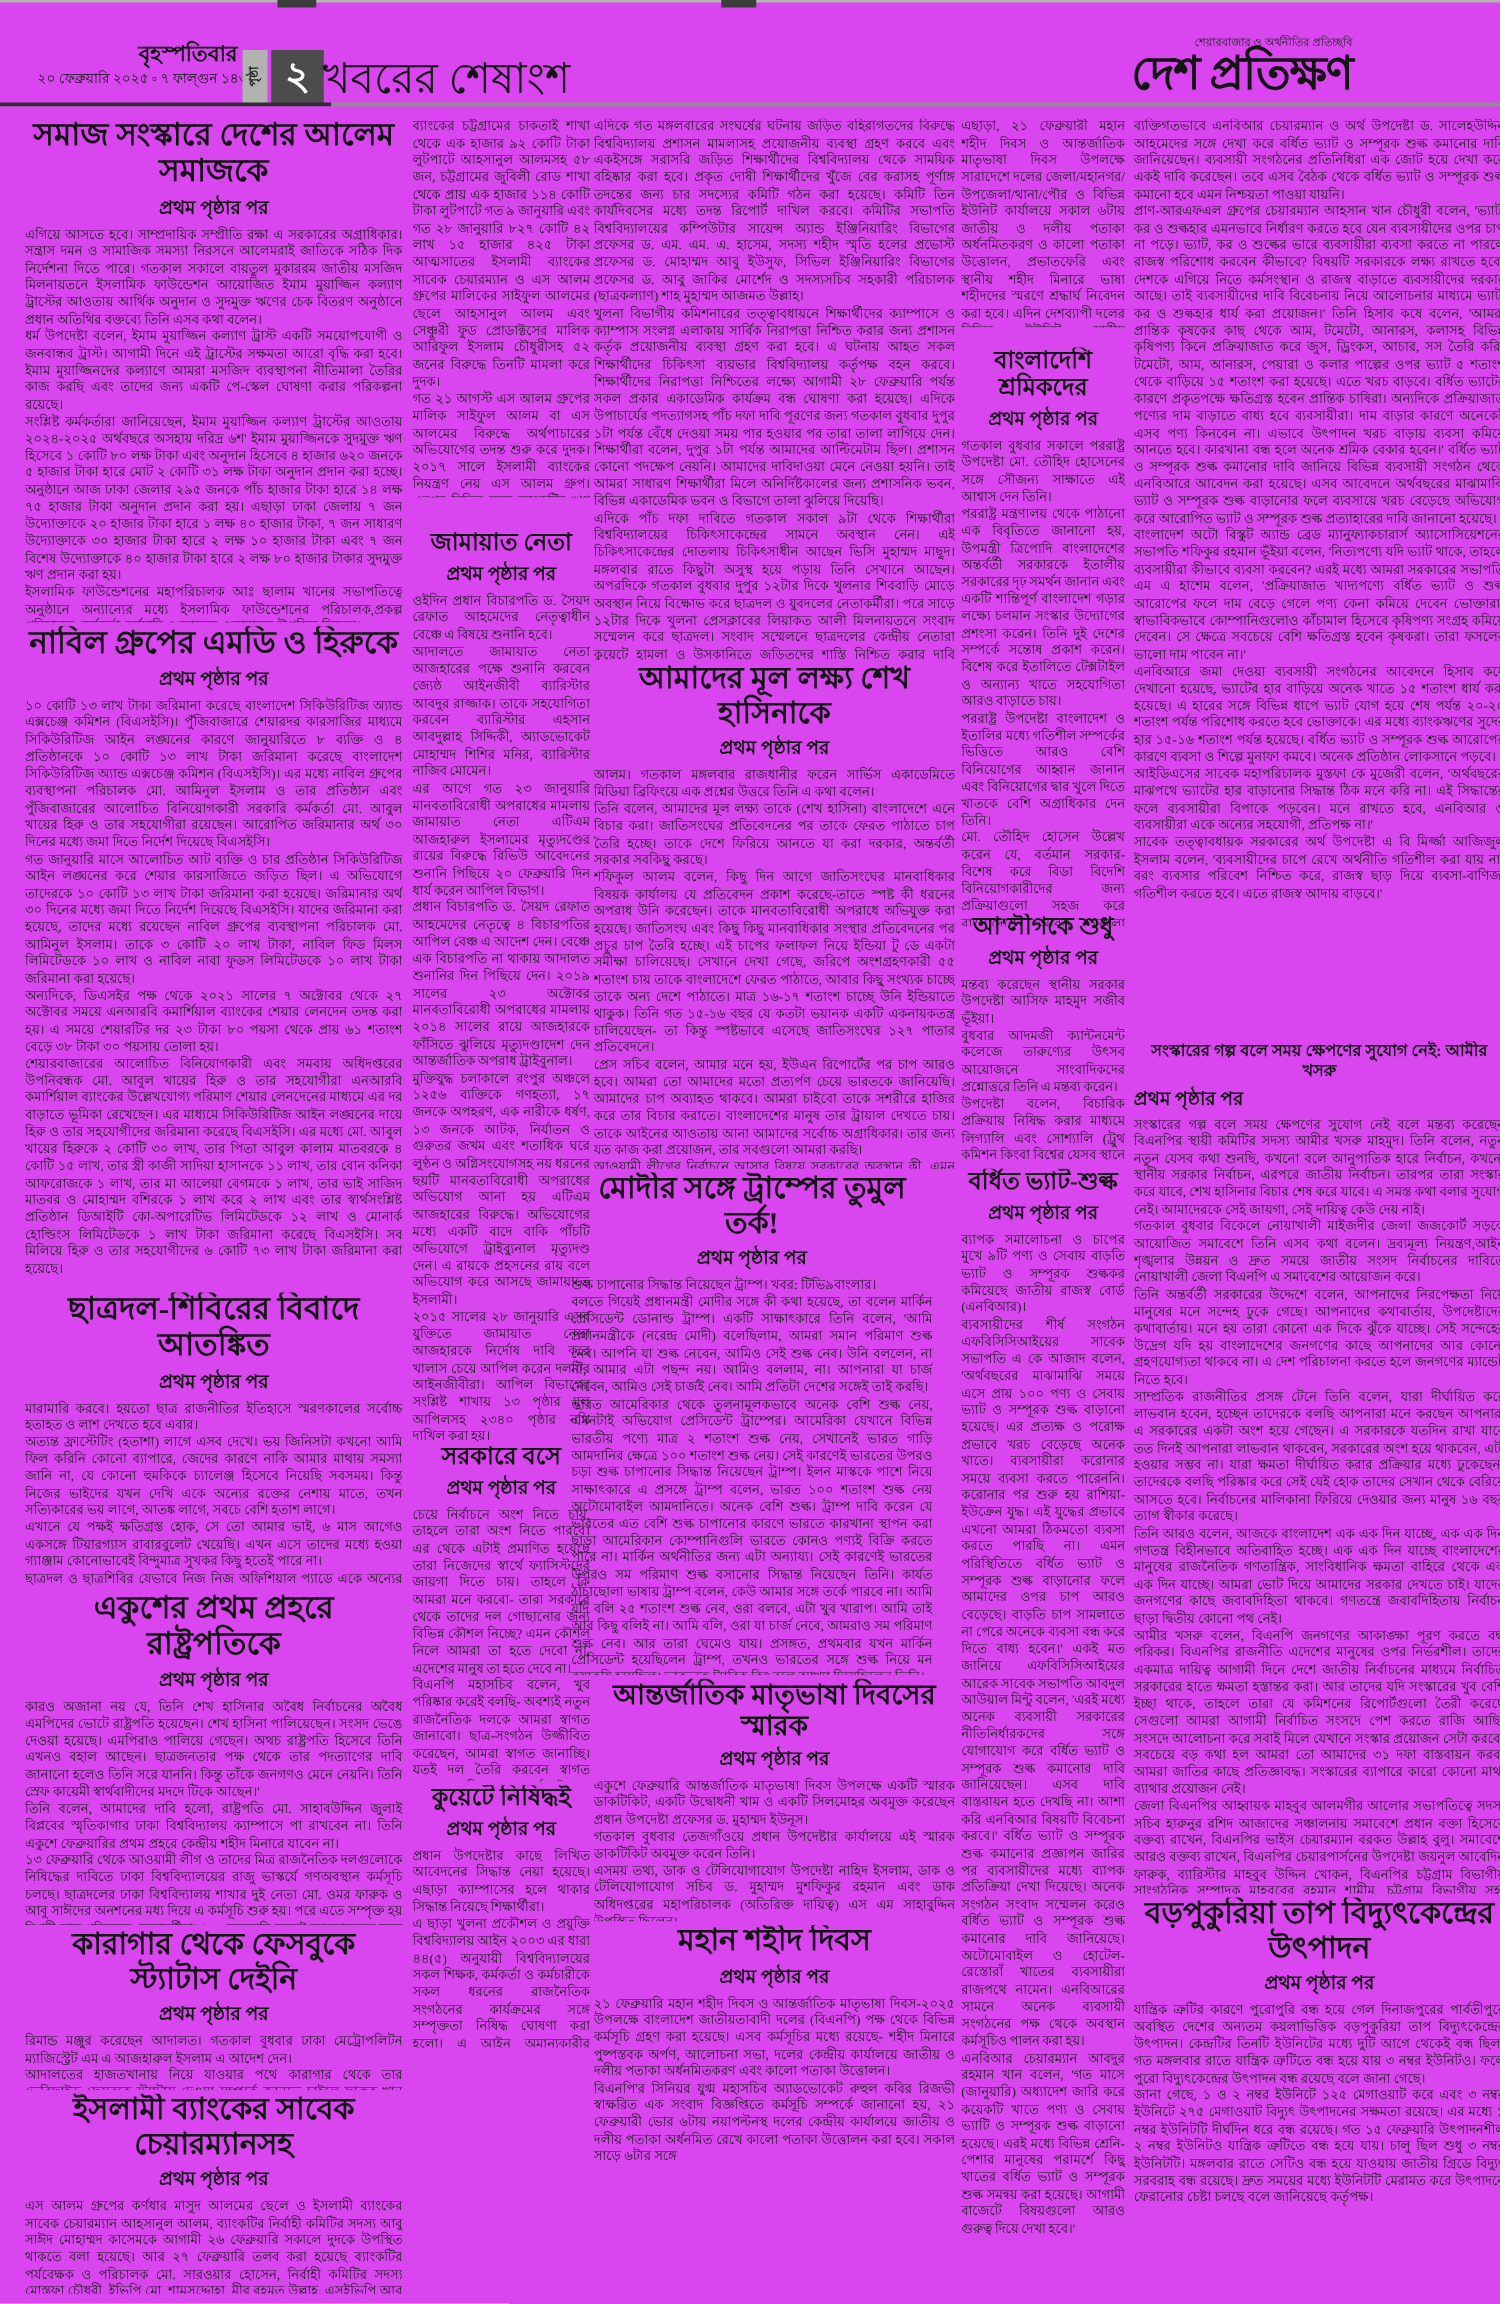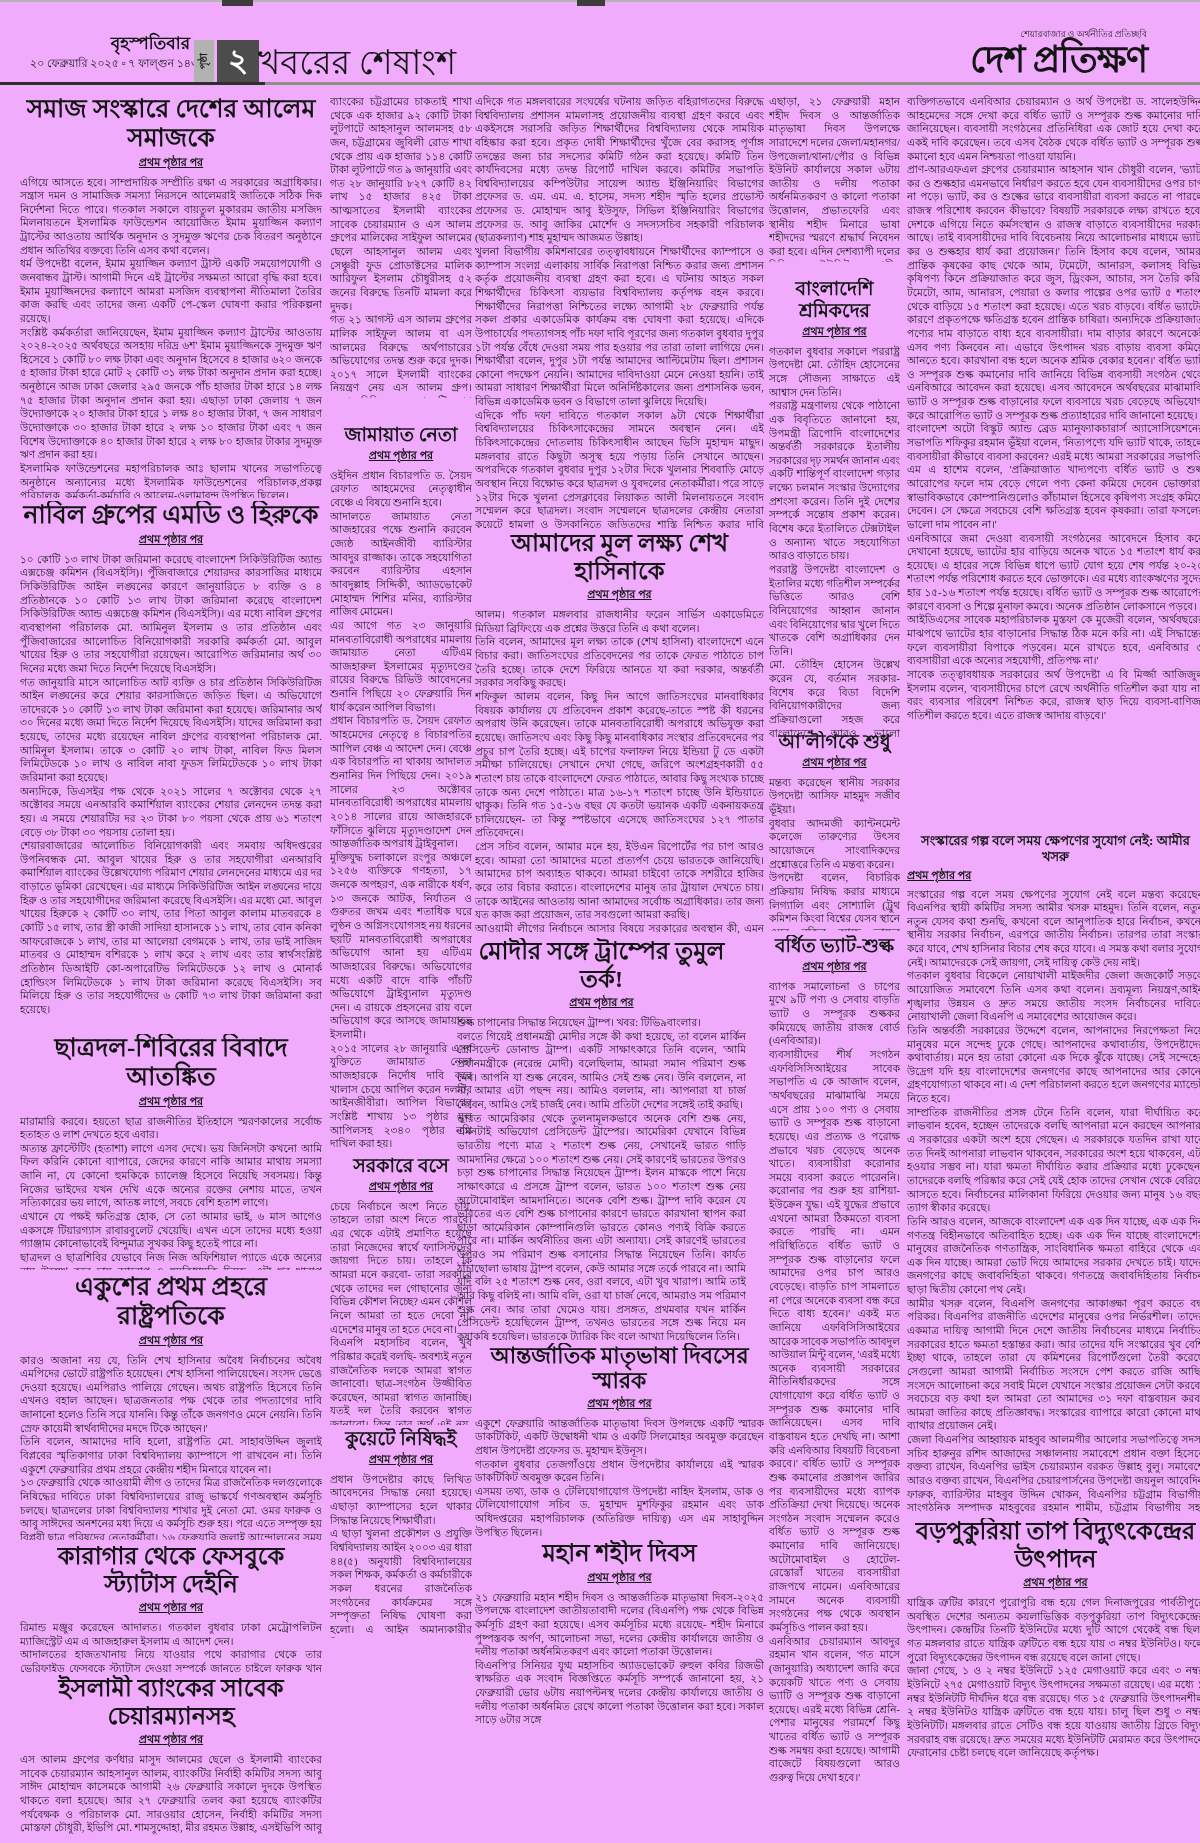--- a/index.html
+++ b/index.html
@@ -1,43 +1,43 @@
 <!DOCTYPE html>
 <html lang="bn"><head>
 <meta charset="utf-8">
 <style>
   html,body{margin:0;padding:0;background:#e8e8e6;}
-  #page{position:relative;width:1200px;height:1843px;background:#f0abfc;color:#141414;
+  #page{position:relative;width:1200px;height:1843px;background:#d946ef;color:#141414;
         font-family:"Liberation Serif","DejaVu Serif",serif;overflow:hidden;margin:0 auto;}
   
   .topline{position:absolute;top:0;left:0;width:1200px;height:2px;background:#b5b5b3;}
   .topdash{position:absolute;top:0;height:6px;background:#3c3c3c;}
   .date-block{position:absolute;top:34px;left:30px;width:160px;text-align:right;line-height:1.2;}
   .date-day{font-size:17px;font-weight:bold;}
   .date-line{font-size:11px;margin-top:3px;white-space:nowrap;}
   .page-label-box{position:absolute;top:40px;left:194px;width:20px;height:43px;background:#b2b2b0;
         display:flex;align-items:center;justify-content:center;}
   .page-label-box span{writing-mode:vertical-rl;transform:rotate(180deg);font-size:10px;color:#1d1d1d;font-weight:bold;}
   .page-num-box{position:absolute;top:40px;left:217px;width:42px;height:43px;background:#4c4c4c;
         color:#fff;display:flex;align-items:center;justify-content:center;font-size:31px;font-weight:bold;}
   .section-title{position:absolute;top:36px;left:258px;font-size:34px;font-weight:normal;letter-spacing:0;}
-  .nameplate{position:absolute;top:30px;left:902px;width:245px;text-align:right;line-height:1;}
+  .nameplate{position:absolute;top:30px;left:837px;width:245px;text-align:right;line-height:1;}
   .nameplate .tagline{font-size:9px;letter-spacing:0;color:#222;}
   .nameplate .paper{font-size:37px;font-weight:bold;letter-spacing:-1px;margin-top:2px;}
   .rule-dark{position:absolute;top:82px;left:0;width:265px;height:3px;background:#2e2e2e;}
   .rule-gray{position:absolute;top:82px;left:265px;width:935px;height:3px;background:#8e8e8c;}
   
   .art{position:absolute;overflow:hidden;margin-left:12px;}
   .hl{font-weight:bold;text-align:center;line-height:1.15;margin:0 0 1px 0;}
   .hl-xl{font-size:25px;}
   .hl-lg{font-size:24px;}
   .hl-md{font-size:22px;}
   .hl-sm{font-size:19px;}
   .hl-inline{font-size:13px;line-height:1.25;}
-  .cont{font-size:11px;font-weight:bold;text-align:center;margin:1px 0 3px 0;text-decoration:underline;}
+  .cont{font-size:15px;font-weight:bold;text-align:center;margin:1px 0 3px 0;}
   .body{font-size:10.5px;line-height:1.3;text-align:justify;white-space:pre-line;
         text-justify:inter-word;color:#1a1a1a;}
   .narrow .body{word-spacing:-0.5px;}
 </style>
 </head>
 <body>
 
 <div id="page">
 
   <div class="topline"></div>

